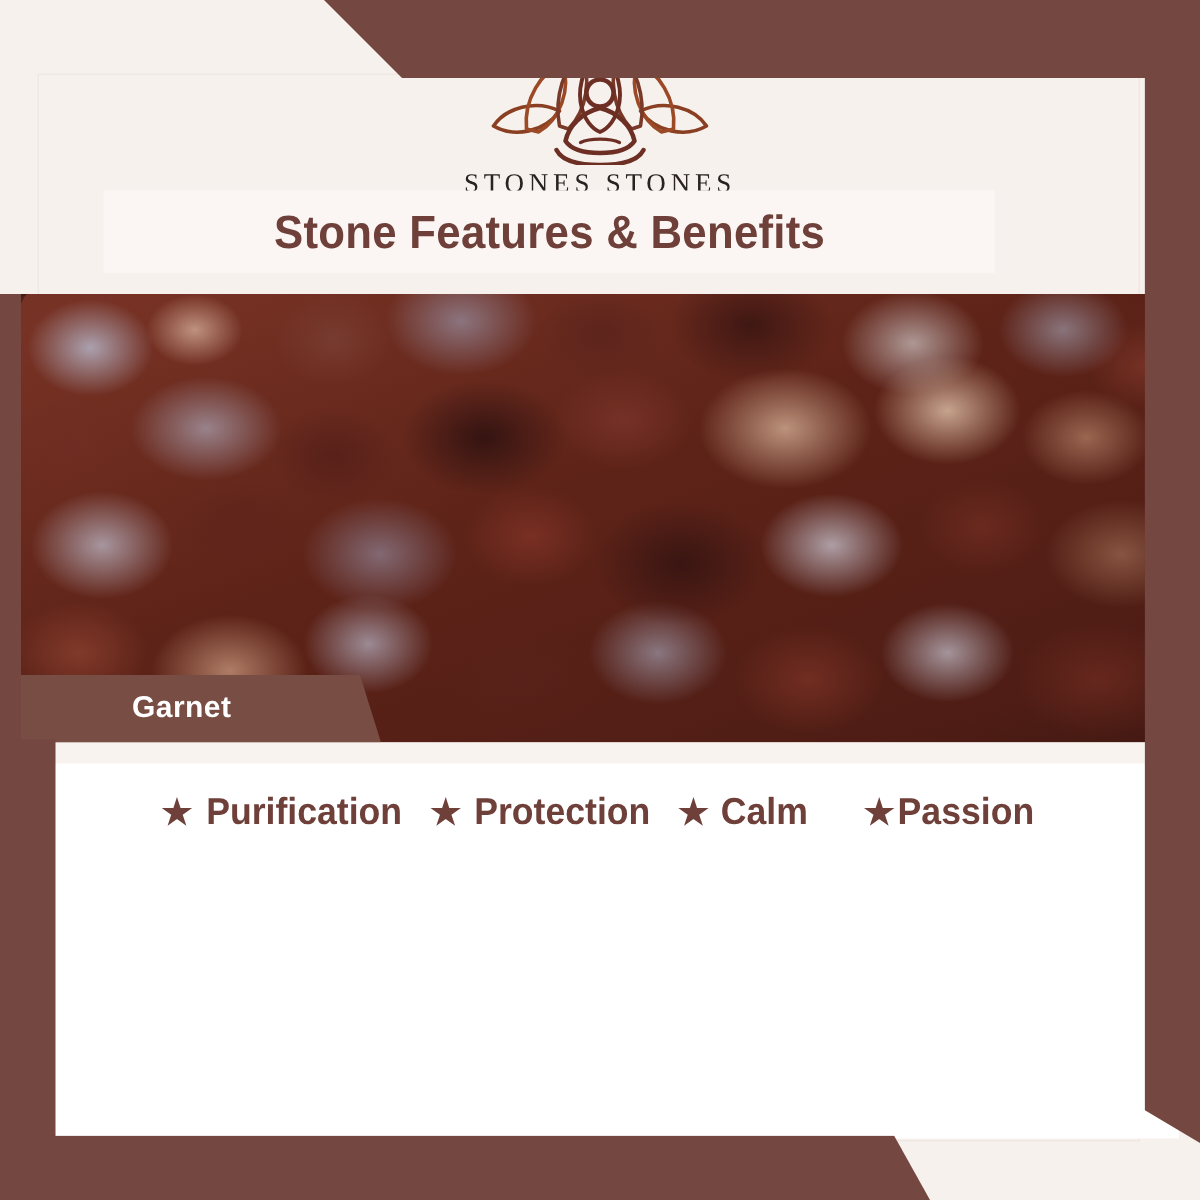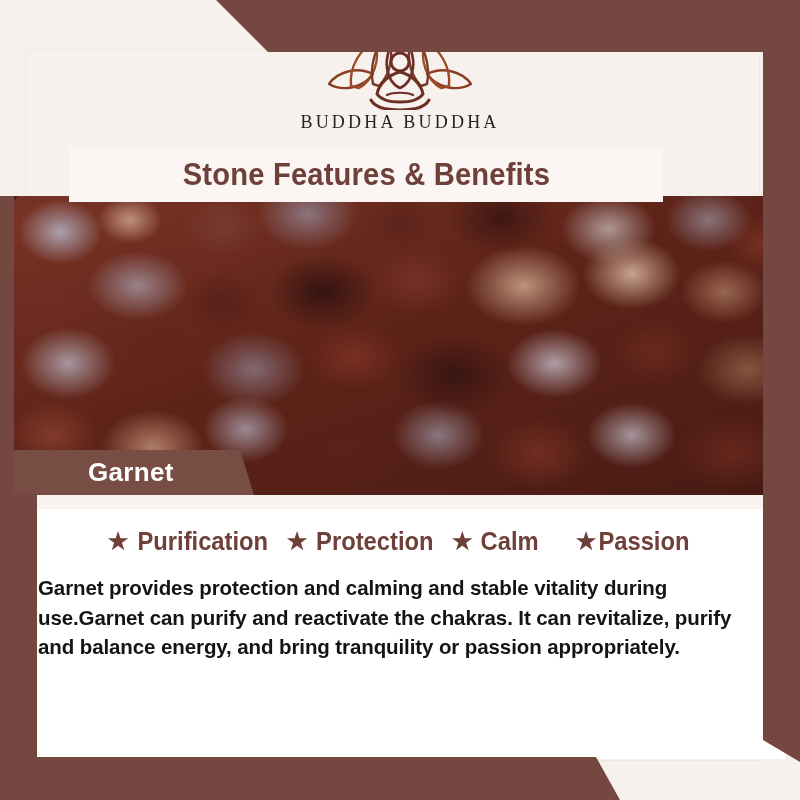--- a/index.html
+++ b/index.html
@@ -62,21 +62,21 @@
   }
   .logo-mark{ width:170px; height:88px; }
   .logo-word{
     font-family:"Liberation Serif", serif;
     font-size:18px; letter-spacing:3.2px; color:#2a2220;
     margin-top:2px; font-weight:400;
   }
 
   
   .title-band{
-    position:absolute; top:147px; left:69px; width:594px; height:55px;
+    position:absolute; top:127px; left:69px; width:594px; height:55px;
     background:#fbf6f3;
     display:flex; align-items:center; justify-content:center;
     z-index:3;
   }
   .title-band h1{
     font-family:"Liberation Sans Narrow","Liberation Sans",sans-serif;
     font-size:31px; font-weight:bold; color:#6e4039;
     letter-spacing:0.2px; transform:scaleX(0.94); white-space:nowrap;
   }
 
@@ -140,21 +140,21 @@
 
   
   .stone-label{
     position:absolute; top:450px; left:14px; width:240px; height:45px;
     background:#784d44;
     clip-path: polygon(0 0, 226px 0, 240px 45px, 0 45px);
     display:flex; align-items:center;
     z-index:5;
   }
   .stone-label span{
-    color:#ffffff; font-size:26px; font-weight:bold;
+    color:#ffffff; font-size:20px; font-weight:bold;
     margin-left:74px; letter-spacing:0.3px;
   }
 
   
   .content-card{
     position:absolute; top:495px; left:14px; width:772px; height:264px;
     background:#ffffff; z-index:2;
   }
   .card-notch{
     position:absolute; top:495px; left:14px; width:772px; height:14px;
@@ -208,21 +208,21 @@
 
         <circle cx="85" cy="40" r="9" stroke="#6d2f24" stroke-width="3"></circle>
 
         <path d="M85 50 C73 53 64 62 62 72 C66 78 74 80 85 80 C96 80 104 78 108 72 C106 62 97 53 85 50 Z" stroke="#6d2f24" stroke-width="3"></path>
 
         <path d="M56 78 C60 86 72 88 85 88 C98 88 110 86 114 78" stroke="#6d2f24" stroke-width="3"></path>
 
         <path d="M72 73 C78 70 92 70 98 73" stroke="#6d2f24" stroke-width="2.2"></path>
       </g>
     </svg>
-    <div class="logo-word">BUDDHA BUDDHA</div>
+    <div class="logo-word">STONES STONES</div>
   </div>
 
   <div class="title-band">
     <h1>Stone Features &amp; Benefits</h1>
   </div>
 
   <div class="photo-wrap">
     <div class="photo"></div>
     <div class="photo-vignette"></div>
   </div>
@@ -253,21 +253,20 @@
       <span class="txt">Calm</span>
     </span>
     <span class="gap-lg"></span>
     <span class="gap-lg"></span>
     <span class="feat">
       <span class="star">★</span>
       <span class="txt">Passion</span>
     </span>
   </div>
 
-  <p class="body-text">Garnet provides protection and calming and stable vitality during use.Garnet can purify and reactivate the chakras. It can revitalize, purify and balance energy, and bring tranquility or passion appropriately.</p>
 
 </div>
 
 <div class="frame-left"></div>
 <div class="frame-left-lower"></div>
 <div class="frame-right"></div>
 <div class="frame-top-right"></div>
 <div class="frame-bottom-left"></div>
 
 </body></html>

